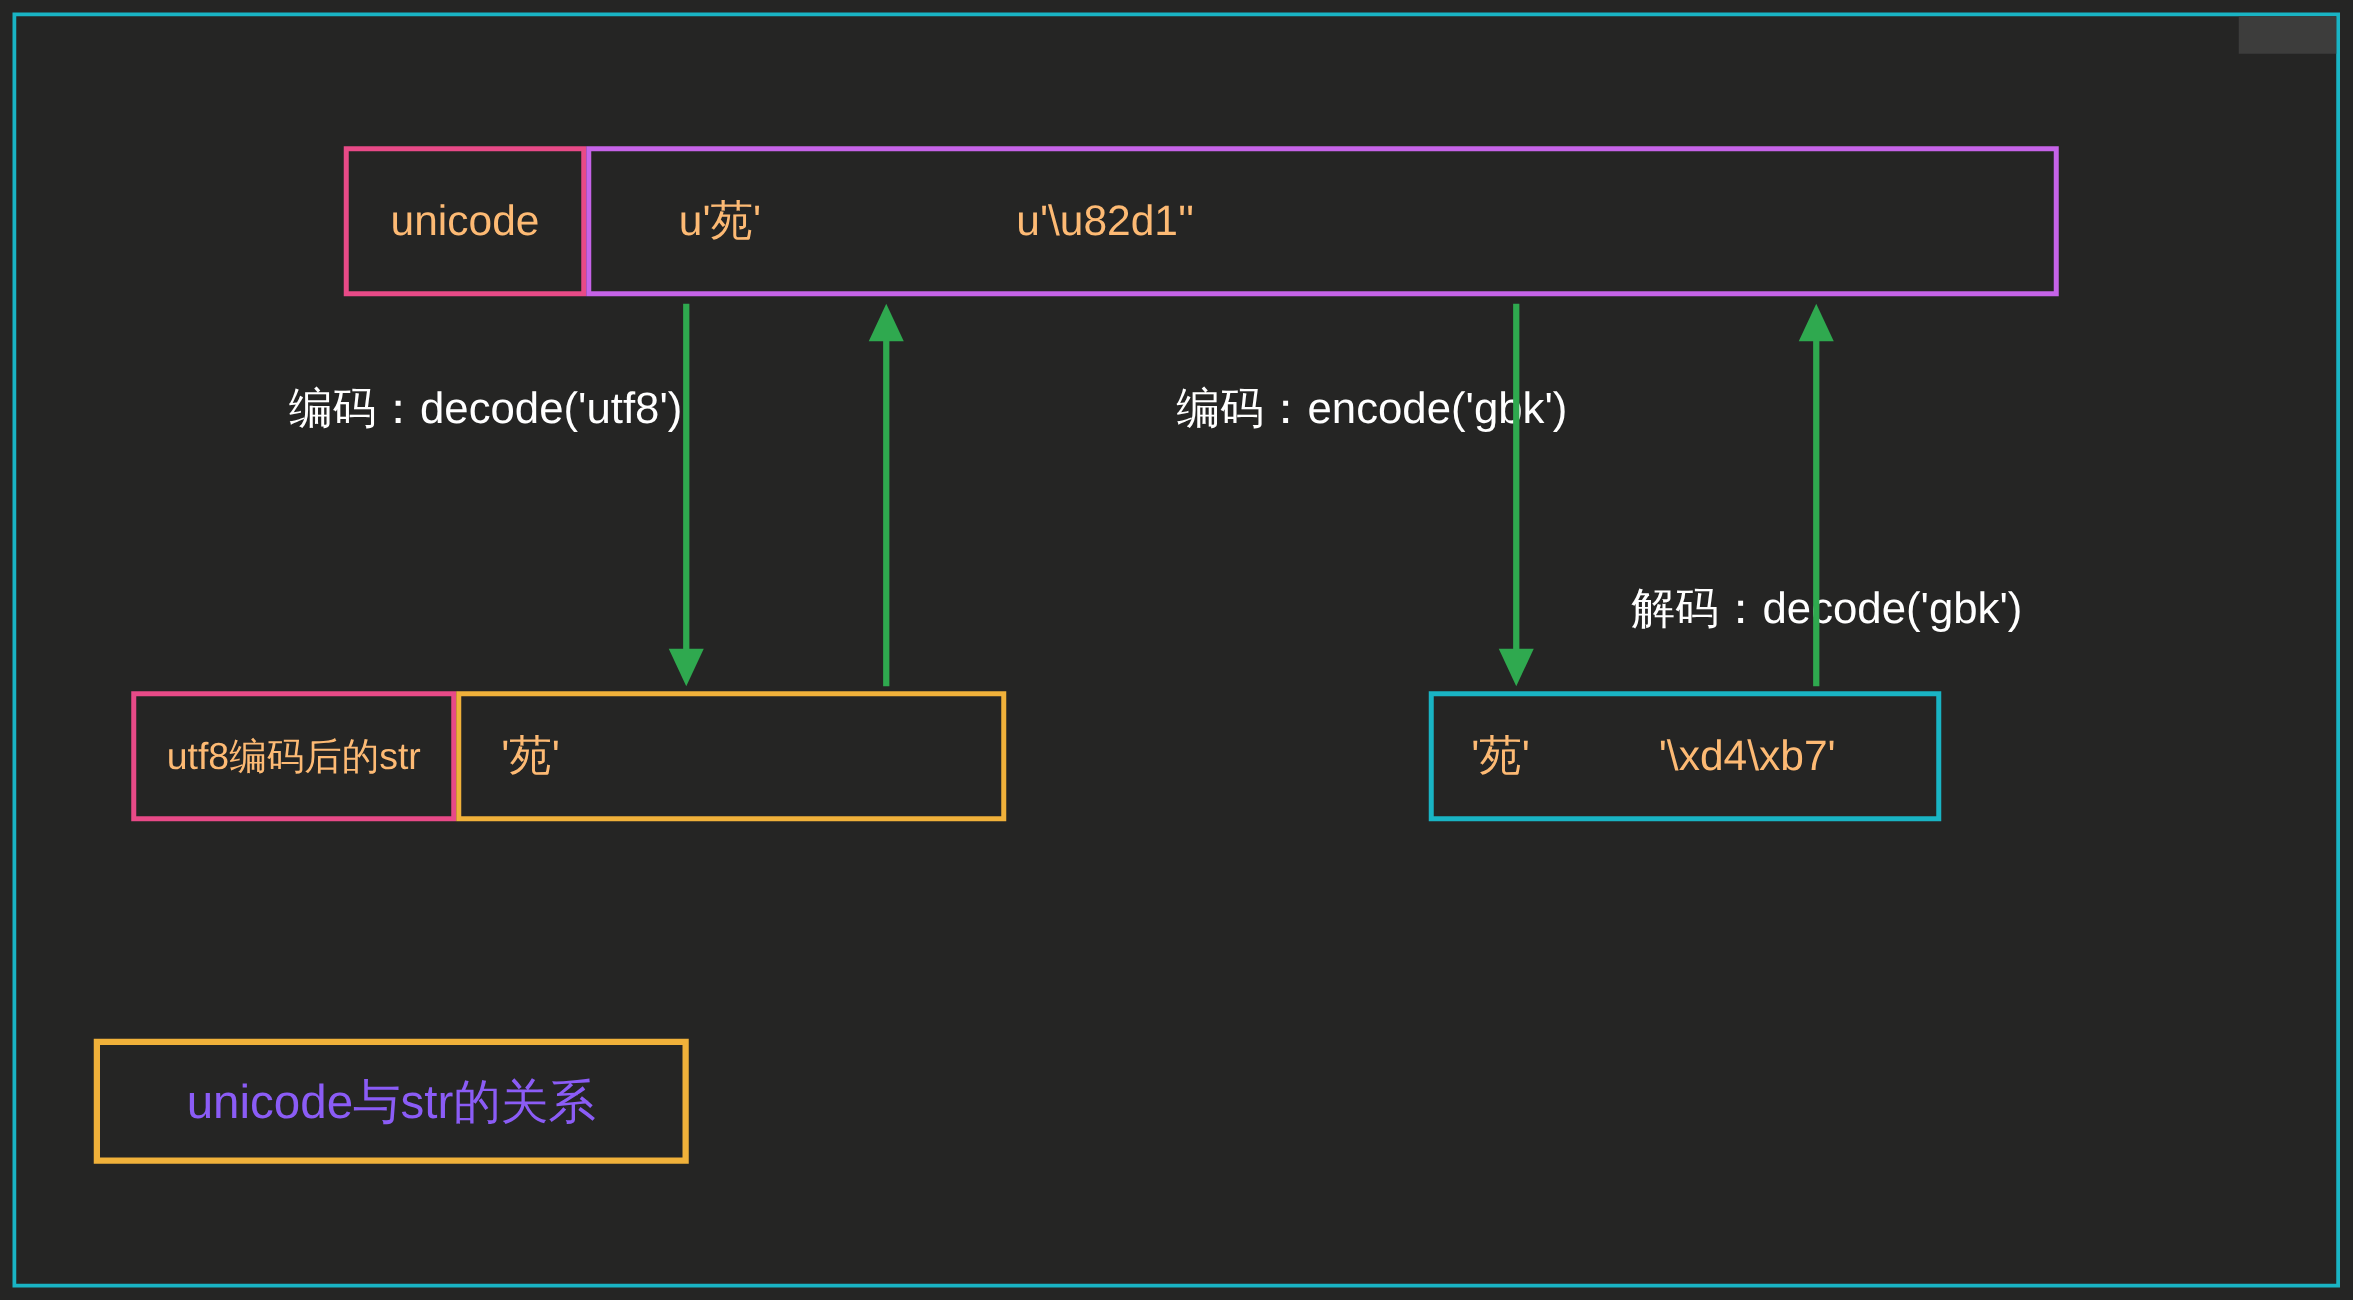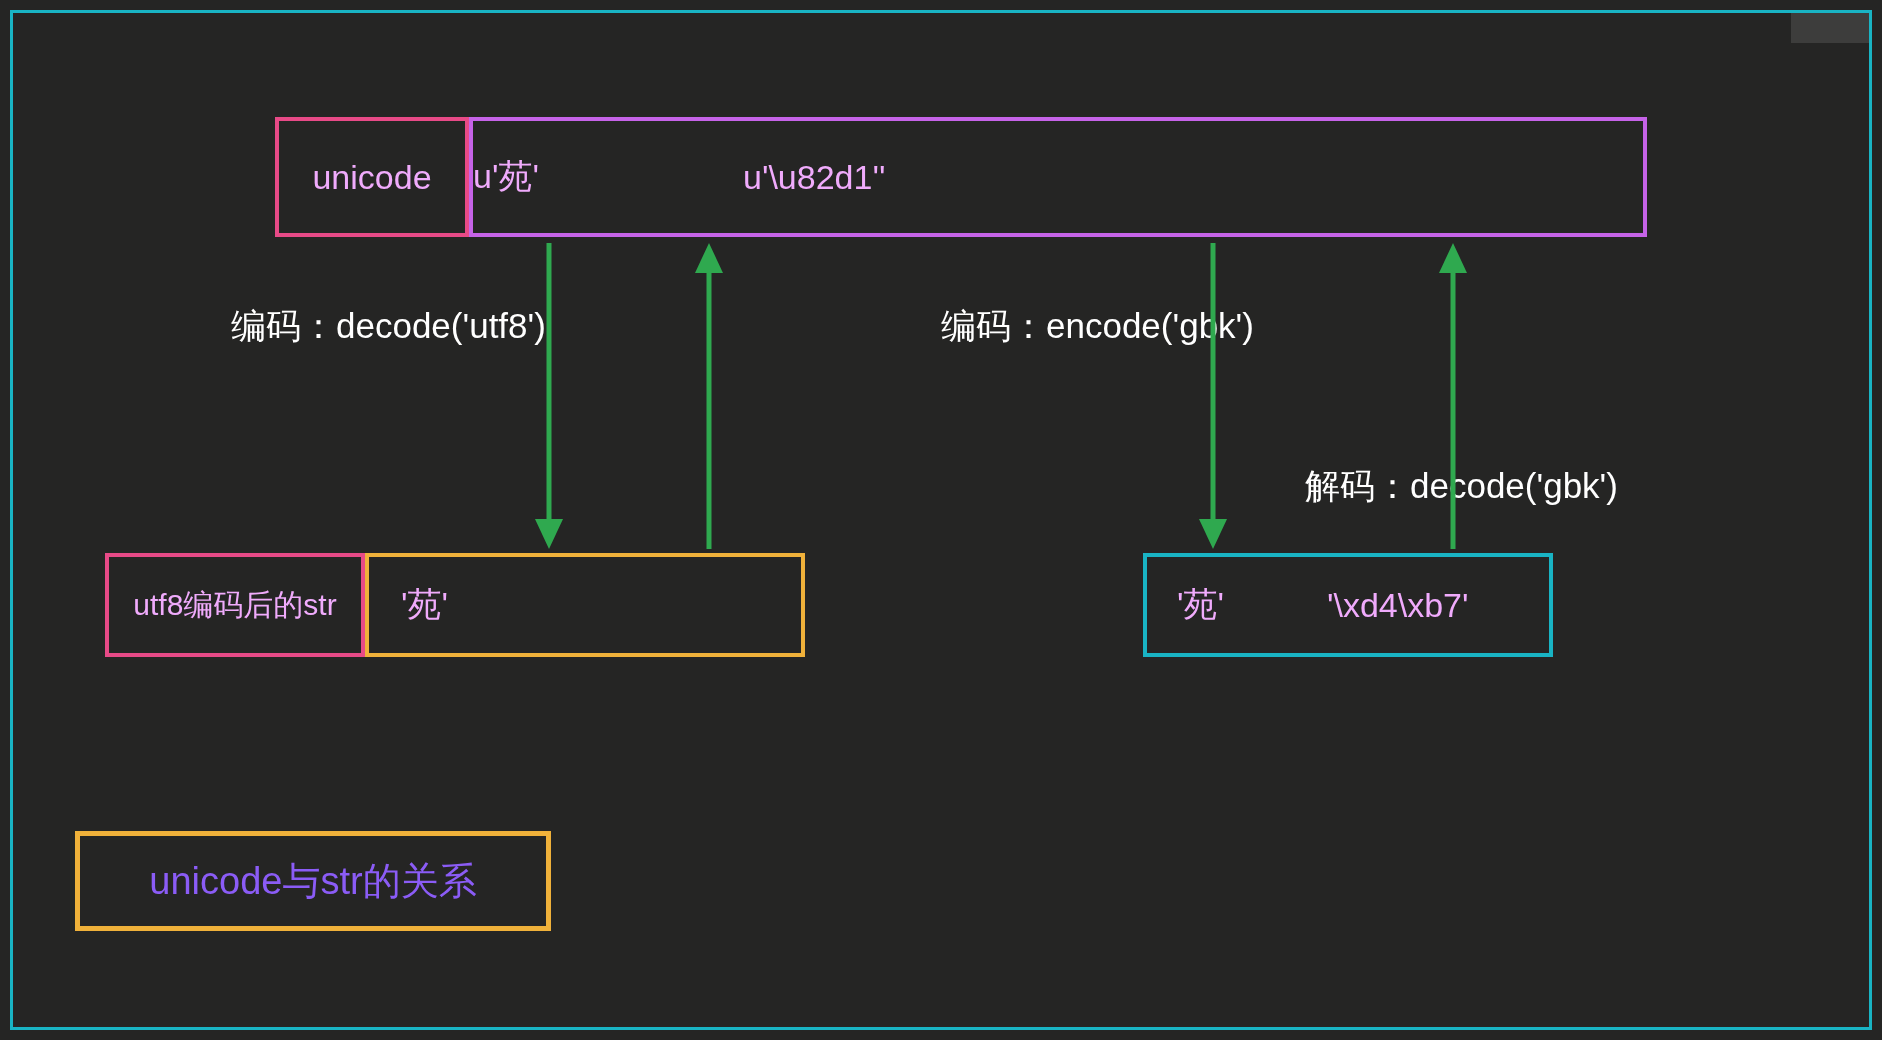--- a/index.html
+++ b/index.html
@@ -17,34 +17,35 @@
     width: 1862px; height: 1020px;
     background: #252524;
     border: 3px solid #19b4c4;
   }
   
   .box {
     position: absolute;
     display: flex;
     align-items: center;
     font-size: 34px;
-    color: #f0abfc;
+    color: #fdba74;
   }
   
   .unicode-label {
     left: 262px; top: 104px;
     width: 194px; height: 120px;
     border: 4px solid #e84a87;
     justify-content: center;
     padding: 0 10px;
   }
   .unicode-value {
     left: 456px; top: 104px;
     width: 1178px; height: 120px;
     border: 4px solid #c663e8;
+    padding-left: 70px;
   }
   .unicode-value span.v1 { display:inline-block; width: 270px; }
   
   .txt {
     position: absolute;
     font-size: 35px;
     color: #fff;
     white-space: nowrap;
   }
   .encode-utf8 { left: 218px; top: 290px; }

